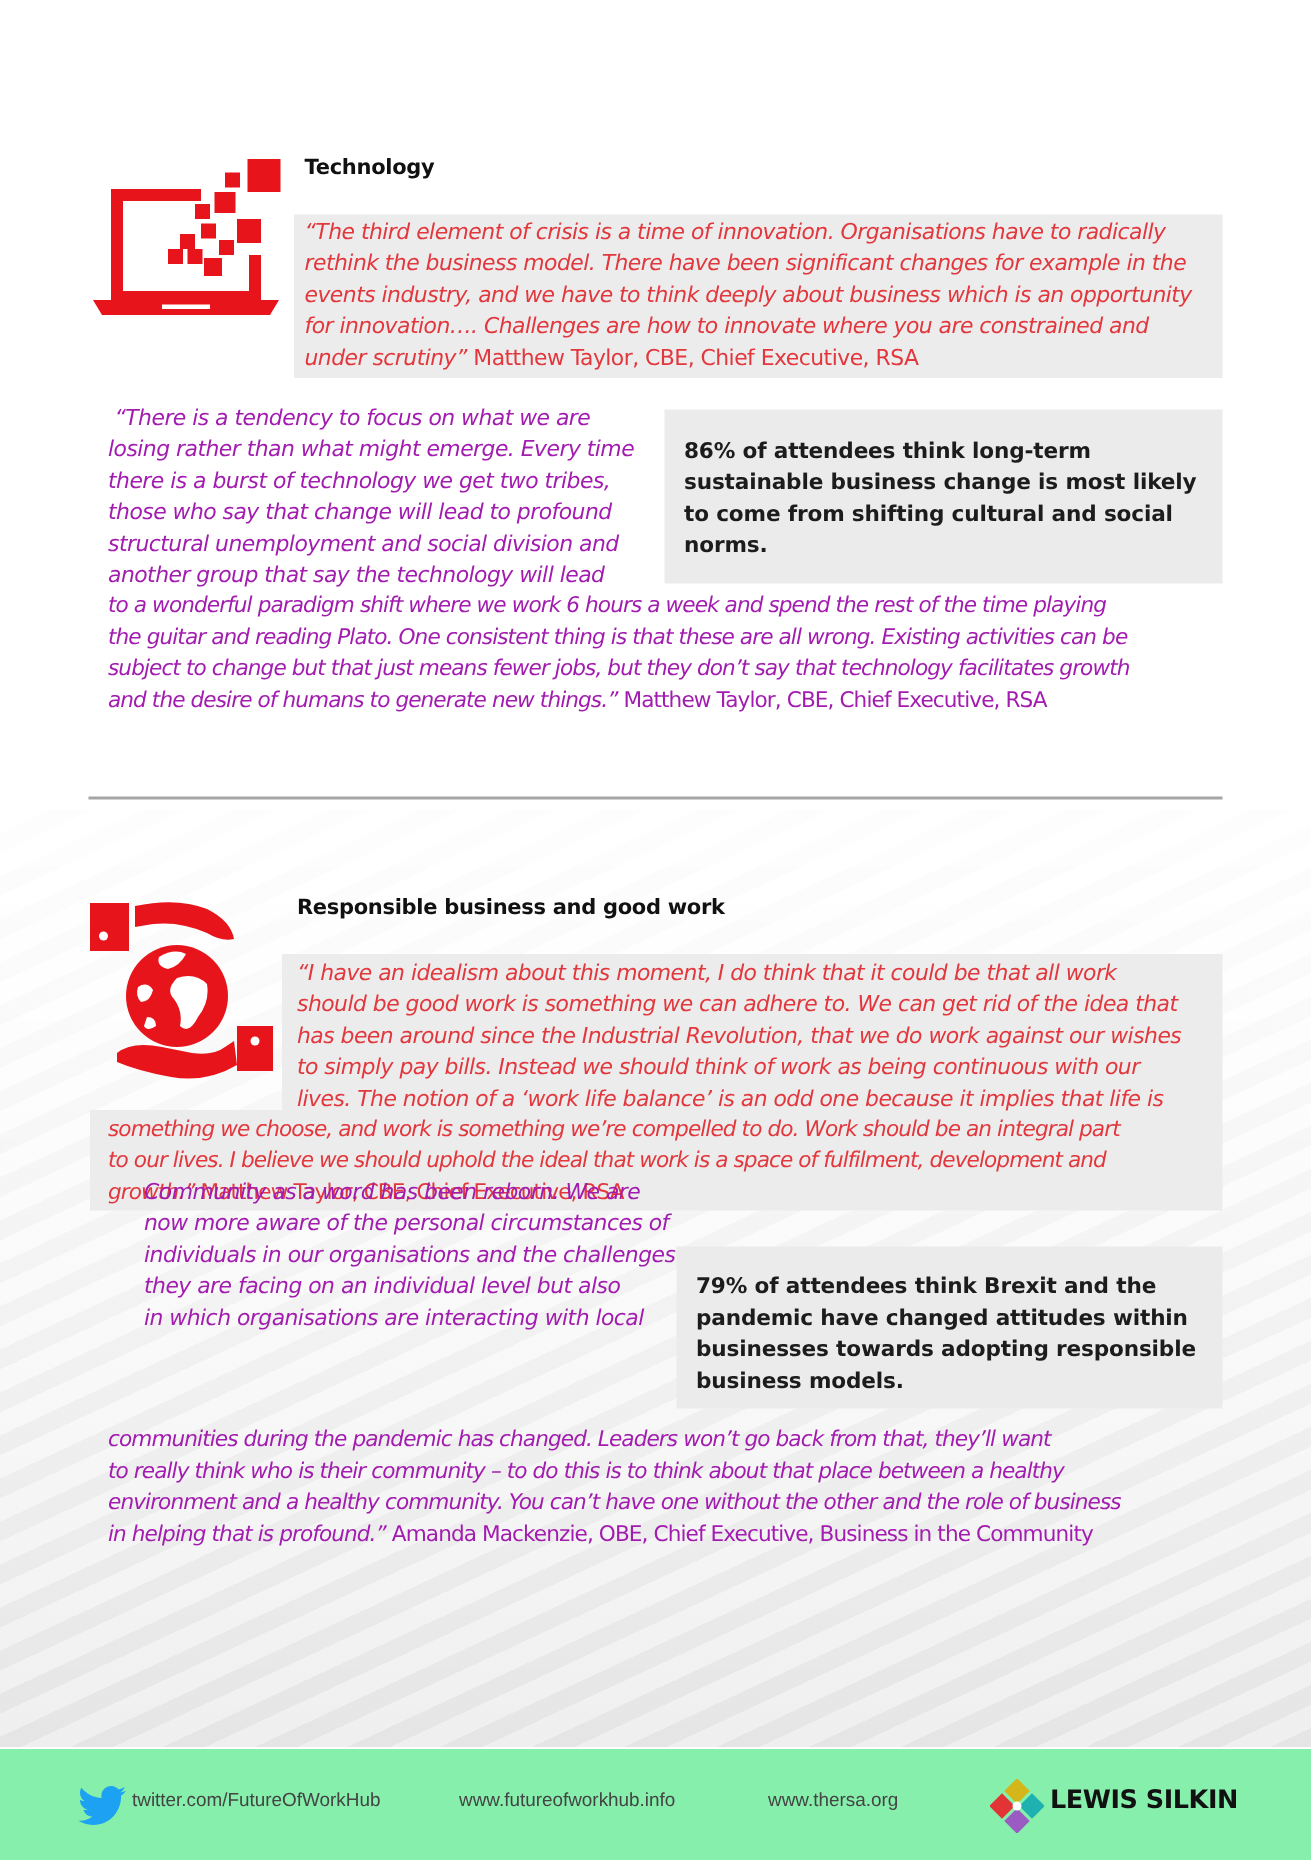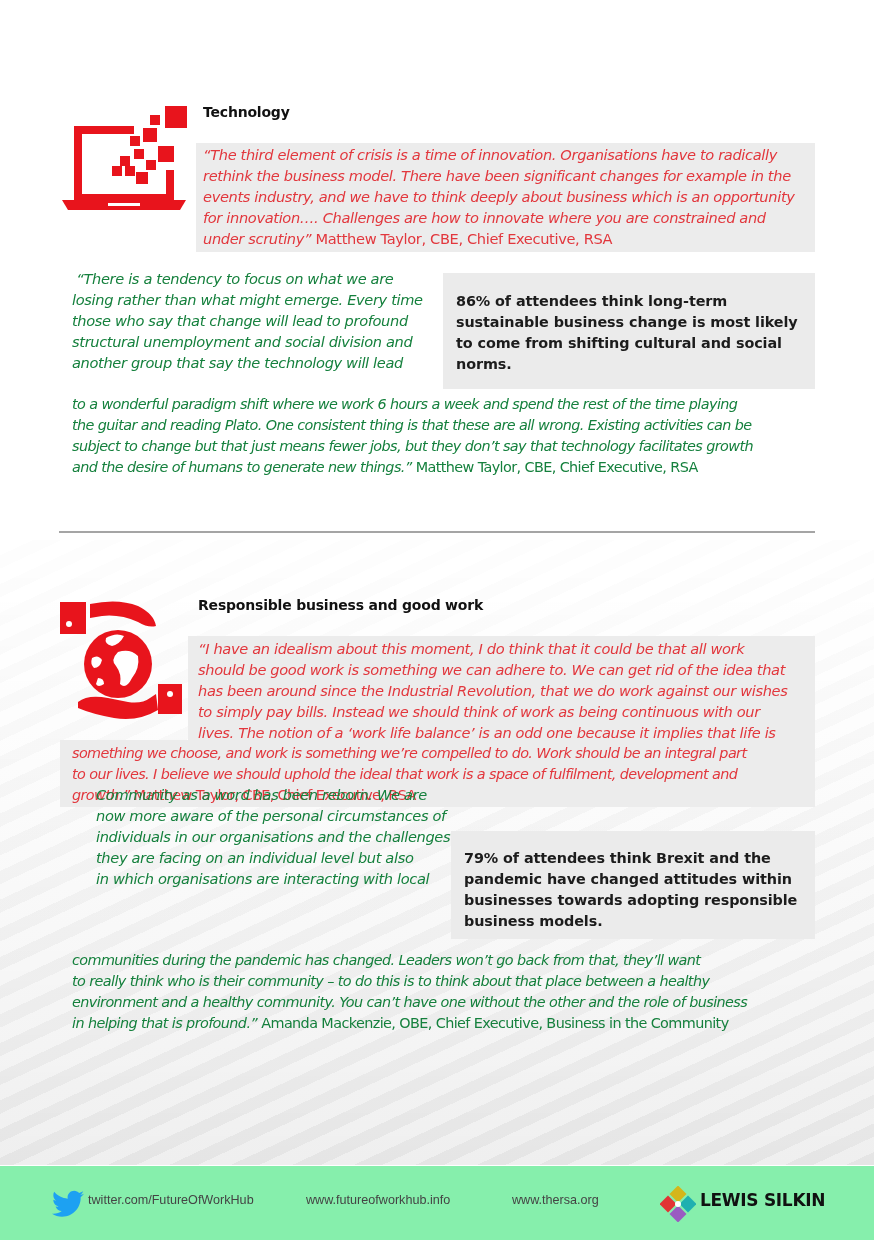--- a/index.html
+++ b/index.html
@@ -33,21 +33,21 @@
     font-style: italic;
     font-size: 14.6px;
     line-height: 21px;
     letter-spacing: -0.35px;
   }
   .quote-box .attr, .body-text .attr { font-style: normal; }
   .body-text {
     font-style: italic;
     font-size: 14.6px;
     line-height: 21px;
-    color: #15803d;
+    color: #a21caf;
     letter-spacing: -0.35px;
   }
   .stat-box {
     background: #ebebeb;
     font-weight: bold;
     font-size: 14.4px;
     line-height: 21px;
     color: #1c1c1c;
     letter-spacing: -0.1px;
   }
@@ -107,20 +107,21 @@
   <div>for innovation…. Challenges are how to innovate where you are constrained and</div>
   <div>
     <span>under scrutiny”</span>
     <span class="attr">Matthew Taylor, CBE, Chief Executive, RSA</span>
   </div>
 </div>
 
 <div class="abs body-text" style="left:72px;top:268px;width:360px;">
   <div style="white-space:pre;"> “There is a tendency to focus on what we are</div>
   <div>losing rather than what might emerge. Every time</div>
+  <div>there is a burst of technology we get two tribes,</div>
   <div>those who say that change will lead to profound</div>
   <div>structural unemployment and social division and</div>
   <div>another group that say the technology will lead</div>
 </div>
 
 <div class="abs stat-box" style="left:443px;top:273px;width:372px;height:116px;padding:18px 10px 0 13px;">
   <div>86% of attendees think long-term</div>
   <div>sustainable business change is most likely</div>
   <div>to come from shifting cultural and social</div>
   <div>norms.</div>

